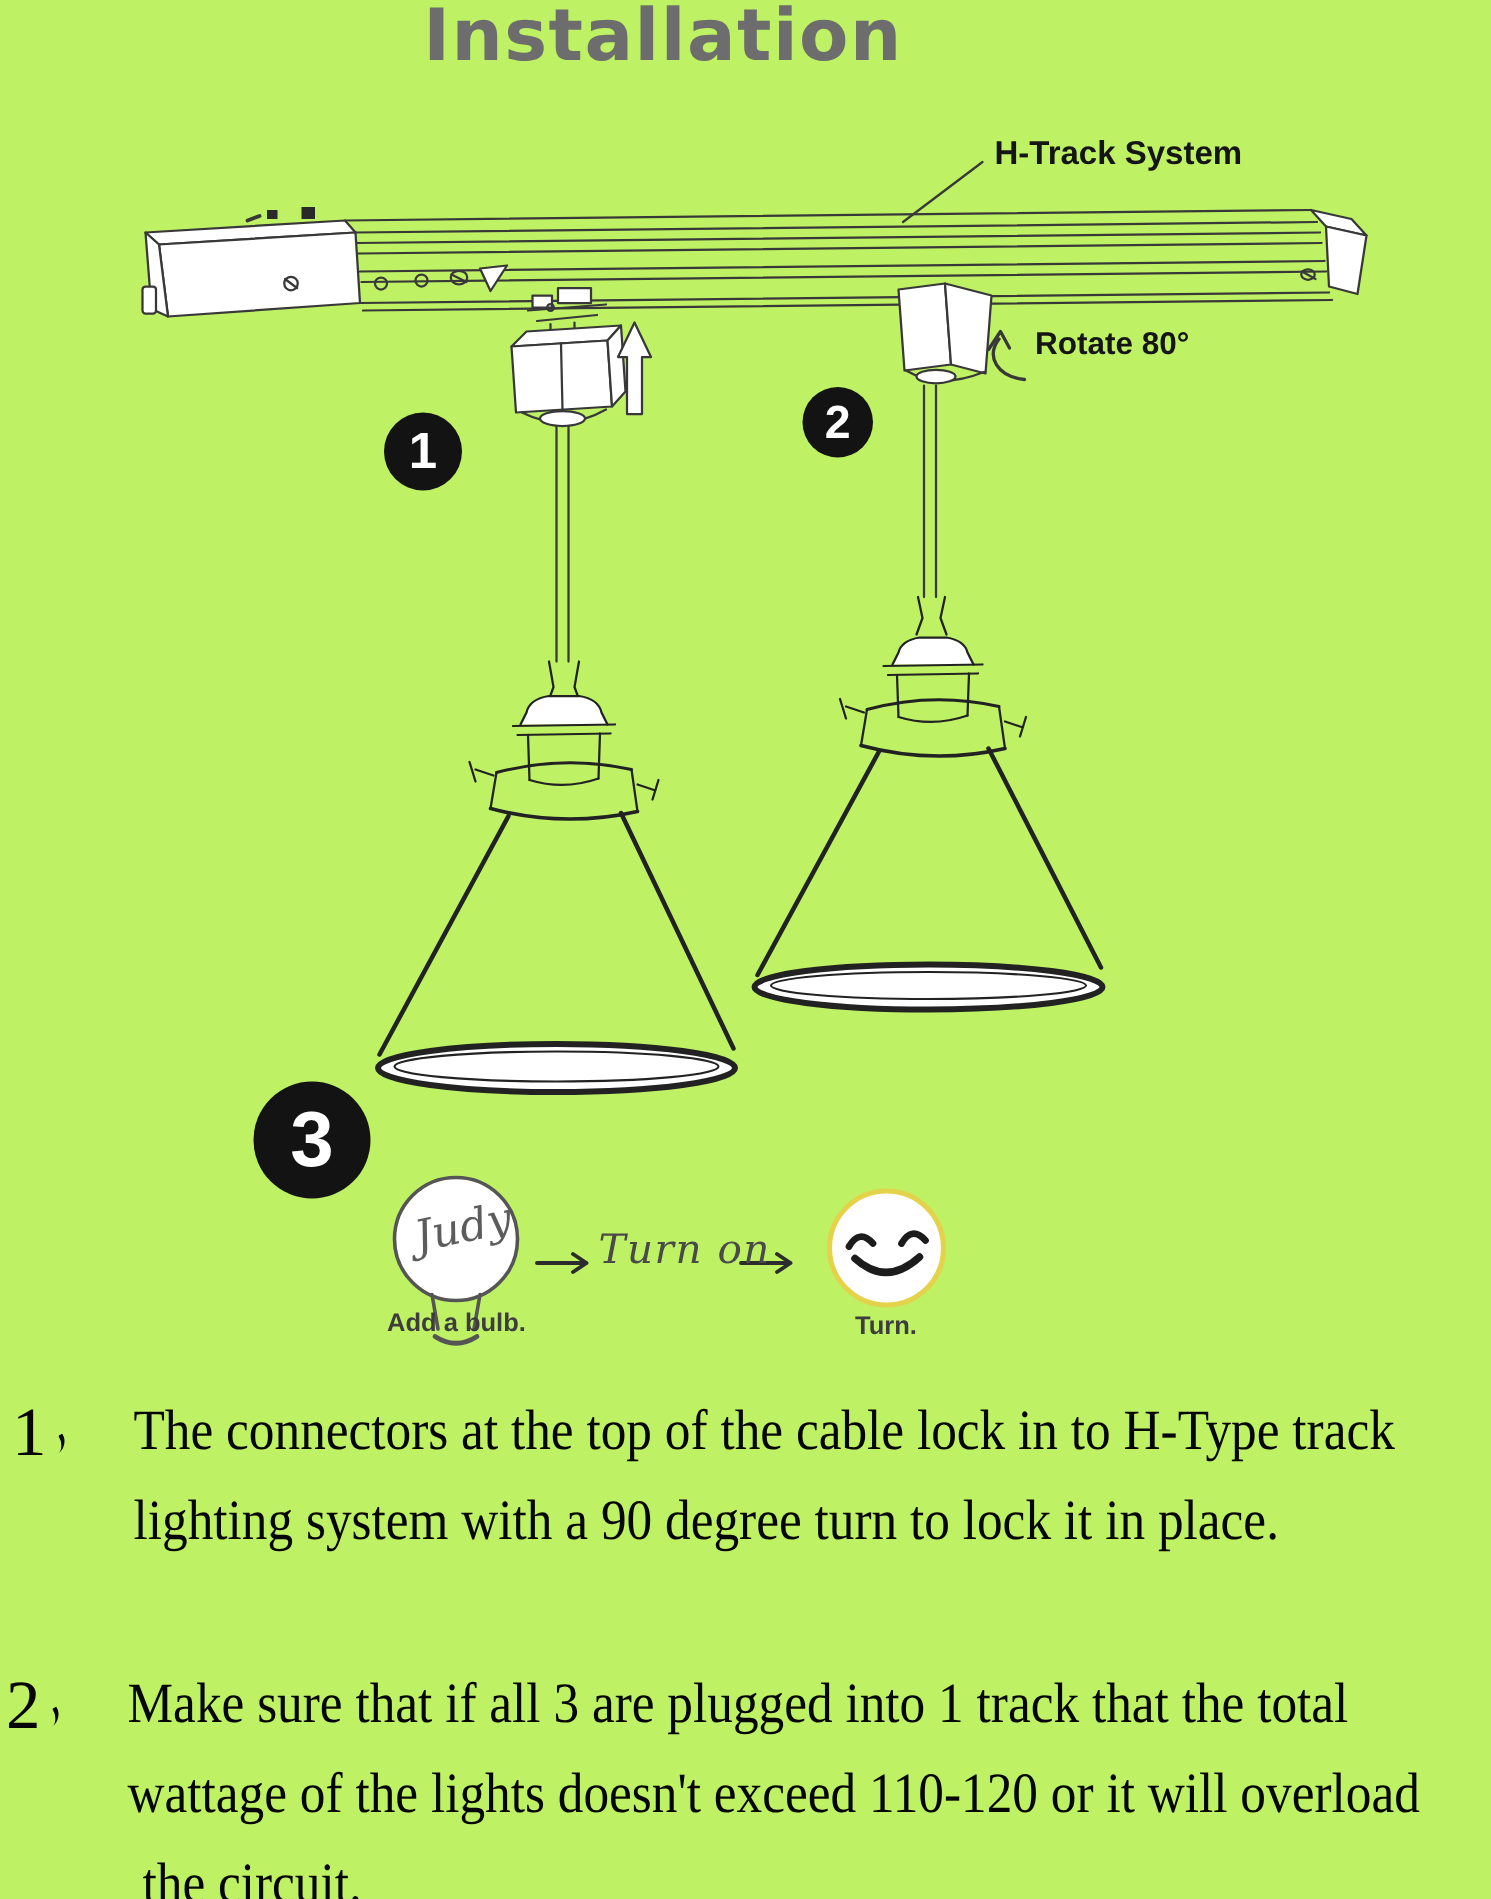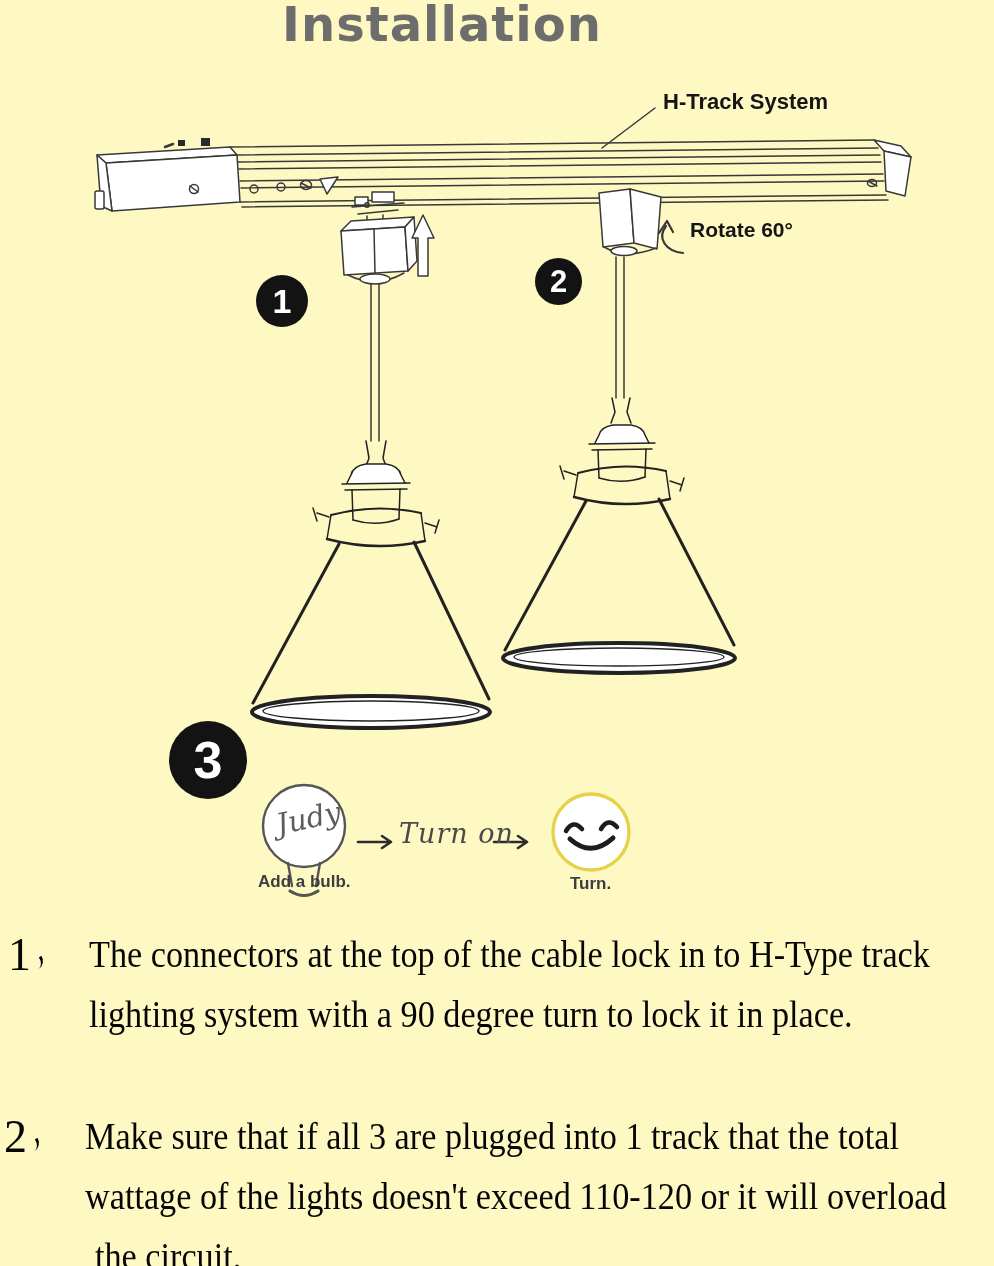--- a/index.html
+++ b/index.html
@@ -1,16 +1,16 @@
 <!DOCTYPE html>
 <html><head>
 <meta charset="utf-8">
 <style>
   html,body{margin:0;padding:0;background:#fff;}
-  .canvas{position:relative;width:994px;height:1266px;background:#fef9c3;overflow:hidden;
+  .canvas{position:relative;width:994px;height:1266px;background:#bef264;overflow:hidden;
           font-family:"Liberation Sans",sans-serif;}
   svg.art{position:absolute;left:0;top:0;}
   .page-title{position:absolute;left:0;top:-4px;width:884px;text-align:center;
               font-size:48px;font-weight:700;color:#6d6d6d;letter-spacing:1px;
               font-family:"DejaVu Sans","Liberation Sans",sans-serif;}
   .label{position:absolute;white-space:nowrap;color:#151515;font-weight:700;
          font-family:Liberation Sans, sans-serif;}
   .lbl-track{left:663px;top:89px;font-size:22px;}
   .lbl-rotate{left:690px;top:218px;font-size:21px;}
   .caption{position:absolute;white-space:nowrap;color:#3d3d3d;font-weight:700;
@@ -164,21 +164,21 @@
         <path d="M601,829 Q608,817 617,827" stroke="#1c1c1c" stroke-width="4.5"></path>
         <path d="M570,839 Q591,858 613,838" stroke="#1c1c1c" stroke-width="5"></path>
       </g>
     </g>
   </svg>
 
   <div class="page-title">Installation</div>
 
   <div class="label lbl-track">H-Track System</div>
 
-  <div class="label lbl-rotate">Rotate 60°</div>
+  <div class="label lbl-rotate">Rotate 80°</div>
 
   <div class="badge badge-1">
     <span>1</span>
   </div>
   <div class="badge badge-2">
     <span>2</span>
   </div>
   <div class="badge badge-3">
     <span>3</span>
   </div>

